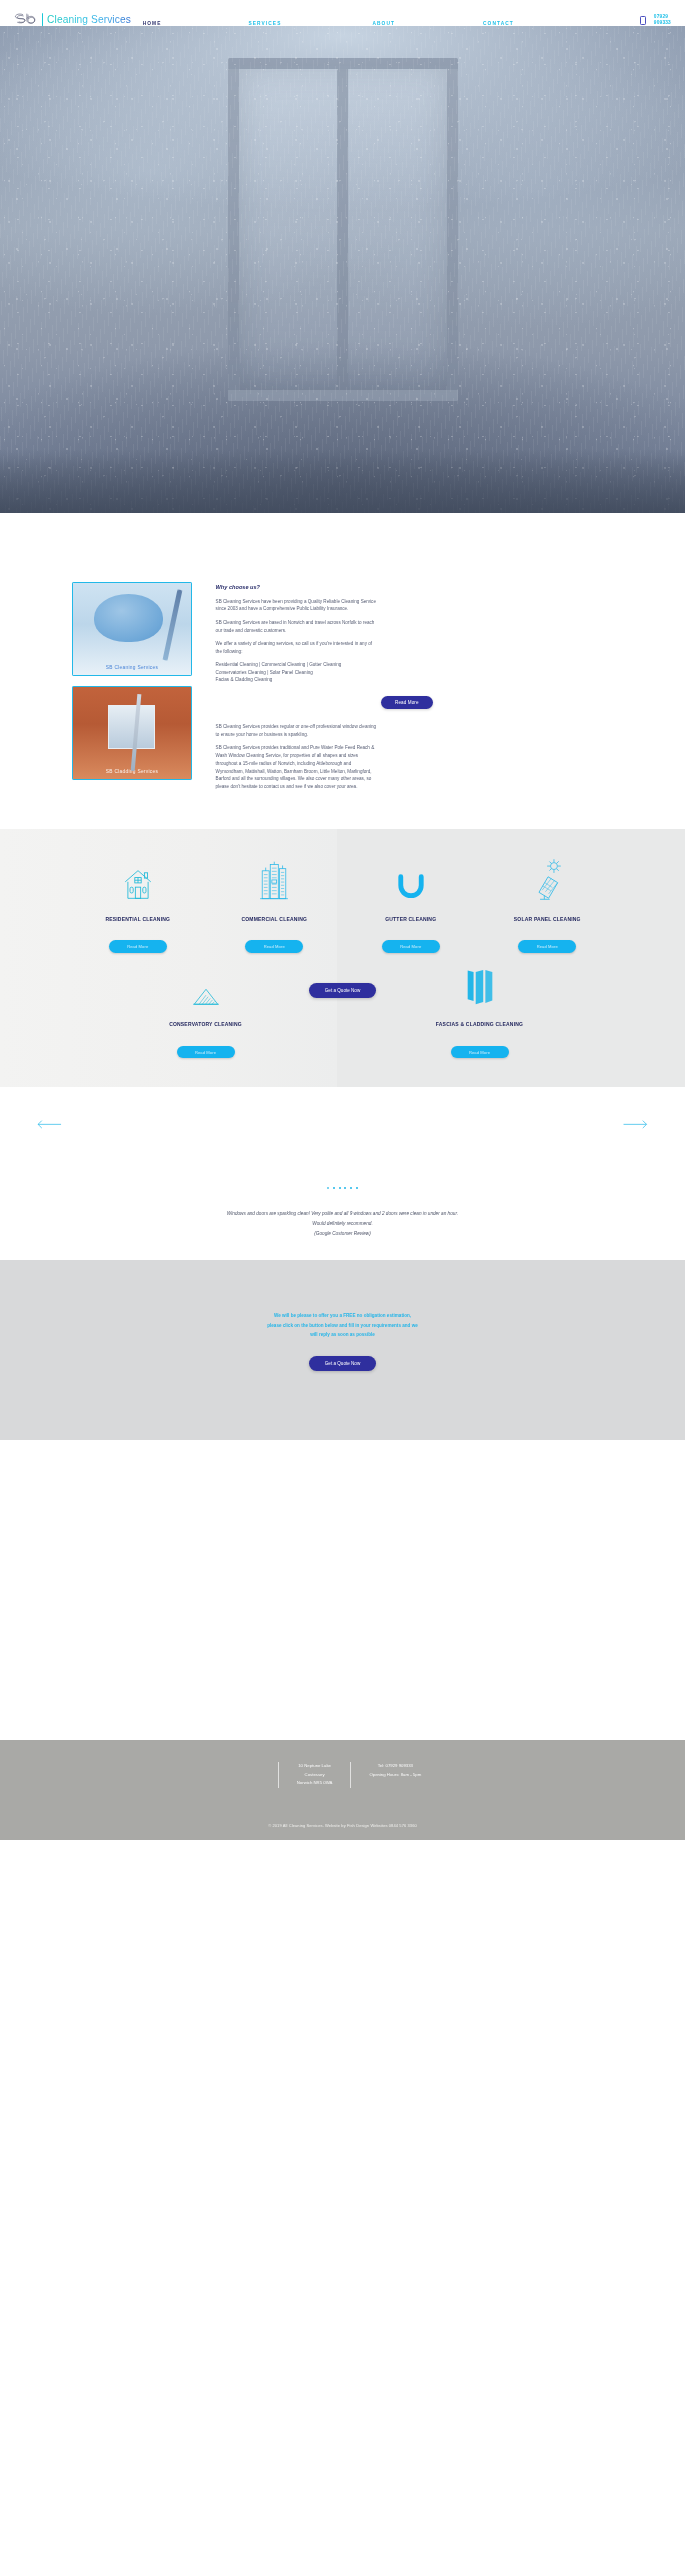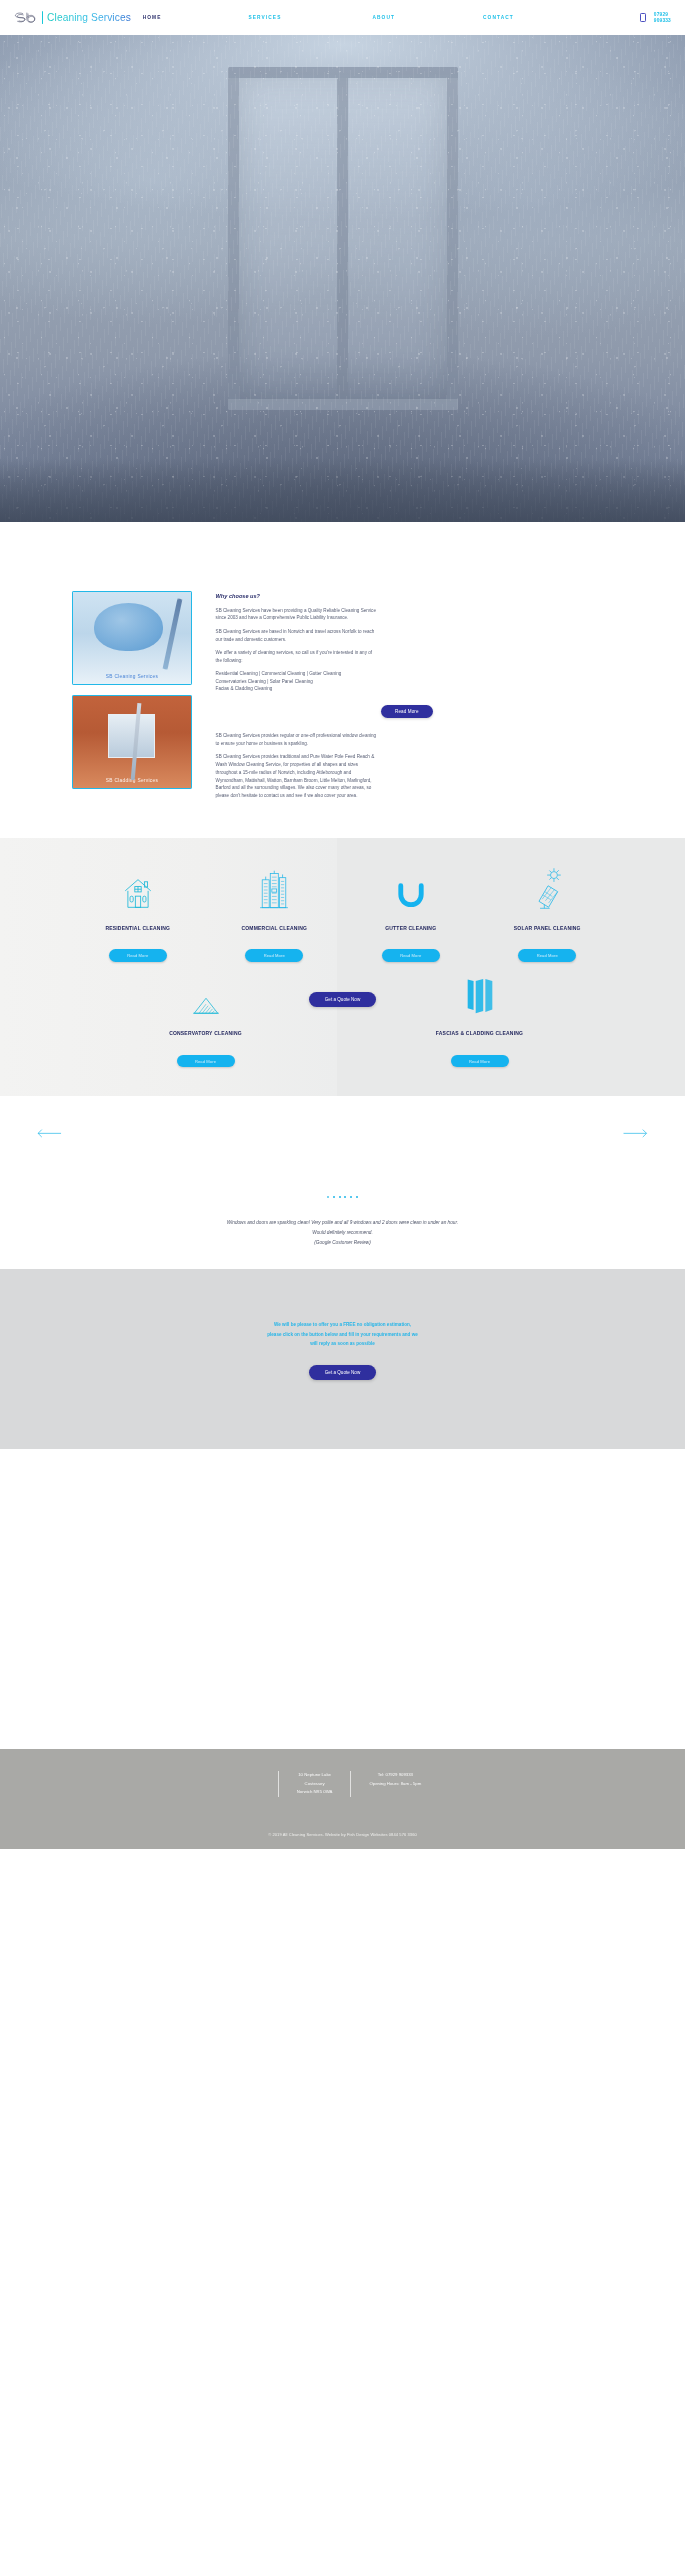--- a/index.html
+++ b/index.html
@@ -1,21 +1,21 @@
 <!DOCTYPE html>
 <html style="font-size:8.6px"><head>
 <meta charset="utf-8">
 <style>
   *{box-sizing:border-box;margin:0;padding:0}
   html,body{width:685px}
   body{font-family:"Liberation Sans",sans-serif;background:#fff;color:#2b2f6b;-webkit-font-smoothing:antialiased}
   .wrap{width:685px;position:relative}
 
   
-  .header{height:35px;background:#fff;display:flex;align-items:center;padding:0 14px;position:relative;z-index:5}
+  .header{height:26px;background:#fff;display:flex;align-items:flex-end;padding:0 14px;position:relative;z-index:5}
   .logo{display:flex;align-items:center;gap:3.7px;flex:0 0 auto}
   .logo-mark{width:24.6px;height:14px}
   .logo-bar{width:1.1px;height:13px;background:#18c8d8;border-radius:0.5px}
   .logo-text{font-size:10.2px;letter-spacing:0.1px;font-weight:400;
     background:linear-gradient(90deg,#16c7c0 0%,#2fc4e0 40%,#3aa8e8 70%,#2f6fd0 100%);
     -webkit-background-clip:text;background-clip:text;color:transparent;white-space:nowrap}
   .nav{display:flex;align-items:center;margin-left:11.8px;flex:1 1 auto}
   .nav a{font-size:4.8px;font-weight:700;letter-spacing:1.1px;text-decoration:none;color:#1fc0e8;white-space:nowrap}
   .nav a.active{color:#2b2f6b}
   .nav-home{margin-left:0}

